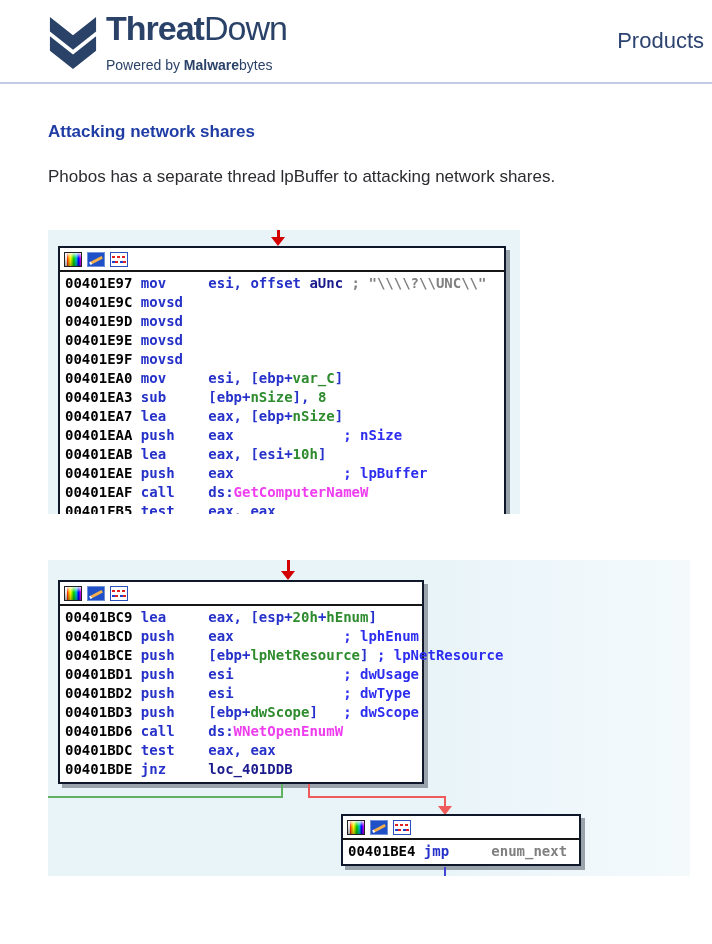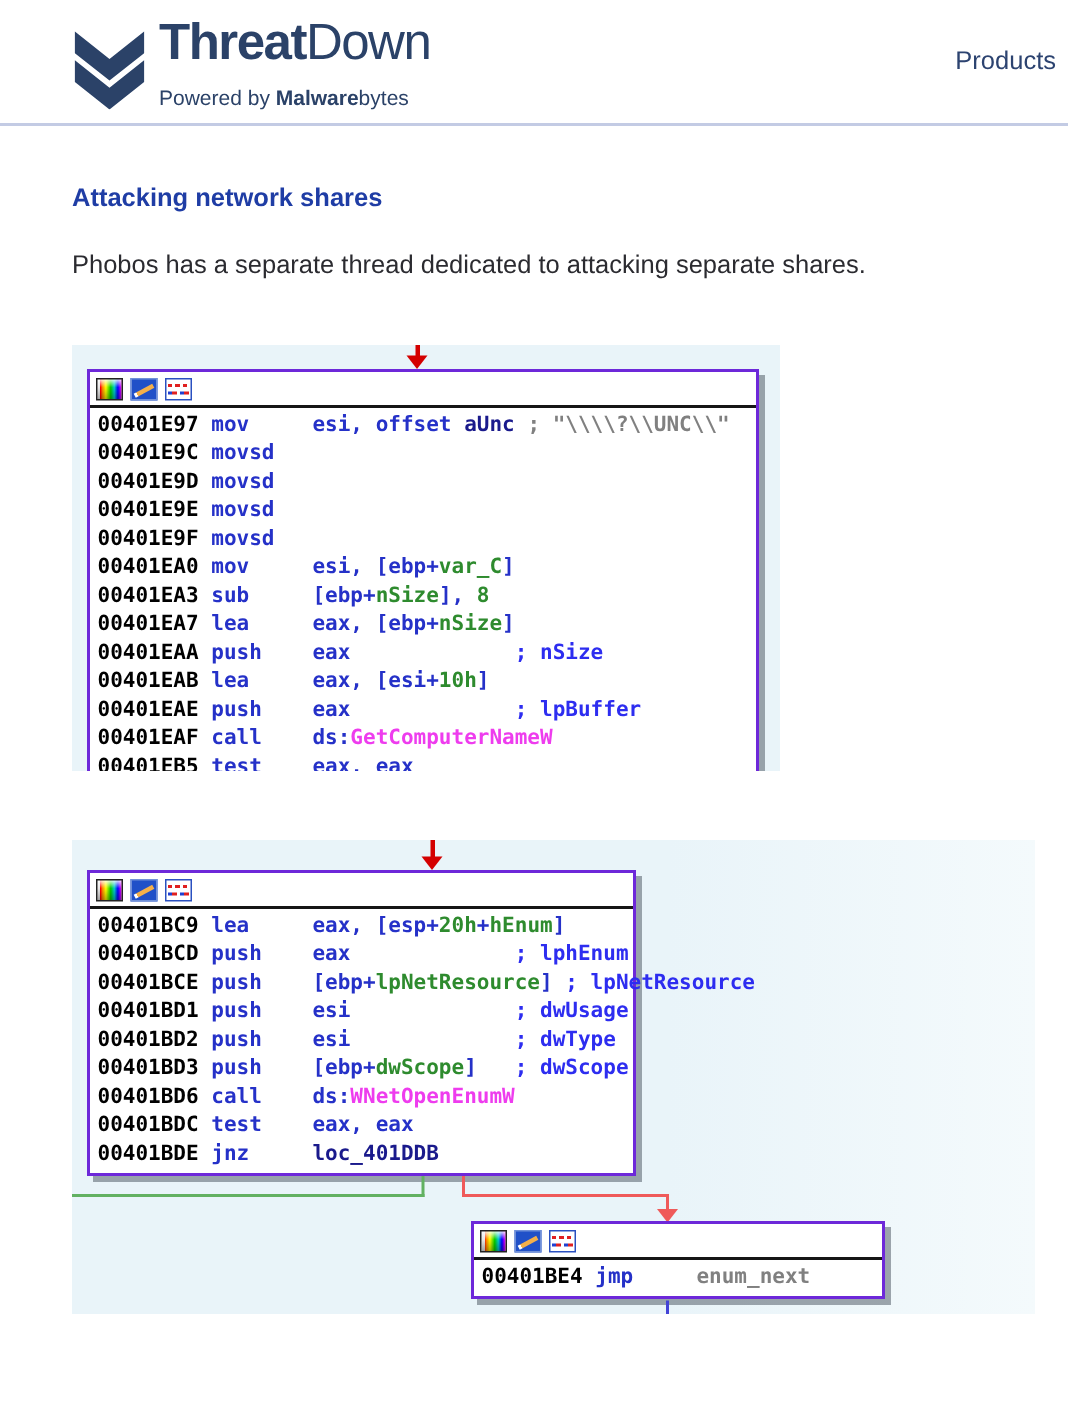--- a/index.html
+++ b/index.html
@@ -8,44 +8,44 @@
     --code-magenta:#ee3cee; --code-gray:#808080; --code-navy:#1a1a8c;
     --comment-blue:#2d2df0; --edge-green:#62b162; --edge-red:#ef5a5a;
     --arrow-red:#d40000; --edge-blue:#4343d6; --header-border:#c3cbe4;
   }
   *{box-sizing:border-box}
   html,body{margin:0;padding:0}
   body{width:712px;height:944px;background:#ffffff;font-family:"Liberation Sans",sans-serif;overflow:hidden}
 
   
   header{height:84px;border-bottom:2px solid var(--header-border);display:flex;align-items:center;justify-content:space-between;padding:0 6px 0 48px;background:#fff}
-  .logo{display:flex;align-items:flex-end;gap:8px;cursor:pointer}
+  .logo{display:flex;align-items:center;gap:8px;cursor:pointer}
   .logo svg{margin-top:2px}
   .brand{font-size:34px;line-height:36px;color:var(--accent-navy);letter-spacing:-1px}
   .brand .b{font-weight:800}
   .brand .l{font-weight:400}
   .tagline{font-size:14px;color:var(--accent-navy);margin-top:11px;letter-spacing:0}
   .tagline .bold{font-weight:800}
-  .nav-link{font-size:17px;color:#2c4370;text-decoration:none;padding:4px 2px}
+  .nav-link{font-size:22px;color:#2c4370;text-decoration:none;padding:4px 2px}
 
   
   main{padding:0 16px 0 48px}
   h2{margin:38px 0 0;font-size:17px;line-height:20px;font-weight:700;color:var(--heading-blue)}
   p{margin:24px 0 0;font-size:17px;line-height:21px;color:var(--body-text)}
   p.loop{margin-top:47px}
 
   
   .fig{position:relative;overflow:hidden;background:var(--figure-bg)}
   .fig1{margin-top:43px;width:472px;height:284px}
   .fig2{margin-top:46px;width:642px;height:316px;background:linear-gradient(90deg,var(--figure-bg) 62%,#f4fafc 100%)}
 
   .stem{position:absolute;width:3px;background:var(--arrow-red)}
   .ahead{position:absolute;width:0;height:0;border-left:7px solid transparent;border-right:7px solid transparent;border-top:9px solid var(--arrow-red)}
 
-  .node{position:absolute;background:#fff;border:2px solid #6d28d9;box-shadow:4px 4px 0 0 rgba(70,80,92,.5)}
+  .node{position:absolute;background:#fff;border:2px solid #0f172a;box-shadow:4px 4px 0 0 rgba(70,80,92,.5)}
   .nodebar{height:24px;border-bottom:2px solid #161616;display:flex;align-items:center;gap:5px;padding:0 4px;background:#fff}
   .code{font-family:"DejaVu Sans Mono","Liberation Mono",monospace;font-size:14px;line-height:19px;font-weight:700;white-space:pre;padding:2px 5px 3px;color:var(--code-blue)}
   .c-a{color:#000}
   .c-k{color:var(--code-blue)}
   .c-g{color:var(--code-green)}
   .c-m{color:var(--code-magenta)}
   .c-y{color:var(--code-gray)}
   .c-b{color:var(--comment-blue)}
   .c-n{color:var(--code-navy)}
 
@@ -80,21 +80,21 @@
       <div class="tagline"><span>Powered by </span><span class="bold">Malware</span><span>bytes</span></div>
     </div>
   </div>
   <nav>
     <a href="#" class="nav-link">Products</a>
   </nav>
 </header>
 
 <main>
   <h2>Attacking network shares</h2>
-  <p>Phobos has a separate thread dedicated to attacking separate shares.</p>
+  <p>Phobos has a separate thread lpBuffer to attacking network shares.</p>
 
   <figure class="fig fig1" style="margin:43px 0 0">
     <div class="stem" style="left:229px;top:0;height:8px"></div>
     <div class="ahead" style="left:223px;top:7px"></div>
     <div class="node" style="left:10px;top:16px;width:448px">
       <div class="nodebar">
         <span class="ico ico-palette"></span>
         <span class="ico ico-edit"></span>
         <span class="ico ico-sync"></span>
       </div>
@@ -116,21 +116,21 @@
       <div class="code"><div><span class="c-a">00401BC9 </span><span class="c-k">lea     eax, [esp+</span><span class="c-g">20h</span><span class="c-k">+</span><span class="c-g">hEnum</span><span class="c-k">]</span></div><div><span class="c-a">00401BCD </span><span class="c-k">push    eax             </span><span class="c-b">; lphEnum</span></div><div><span class="c-a">00401BCE </span><span class="c-k">push    [ebp+</span><span class="c-g">lpNetResource</span><span class="c-k">] </span><span class="c-b">; lpNetResource</span></div><div><span class="c-a">00401BD1 </span><span class="c-k">push    esi             </span><span class="c-b">; dwUsage</span></div><div><span class="c-a">00401BD2 </span><span class="c-k">push    esi             </span><span class="c-b">; dwType</span></div><div><span class="c-a">00401BD3 </span><span class="c-k">push    [ebp+</span><span class="c-g">dwScope</span><span class="c-k">]   </span><span class="c-b">; dwScope</span></div><div><span class="c-a">00401BD6 </span><span class="c-k">call    ds:</span><span class="c-m">WNetOpenEnumW</span></div><div><span class="c-a">00401BDC </span><span class="c-k">test    eax, eax</span></div><div><span class="c-a">00401BDE </span><span class="c-k">jnz     </span><span class="c-n">loc_401DDB</span></div></div>
     </div>
 
     <div class="edge e-green" style="left:233px;top:224px;width:2px;height:14px"></div>
     <div class="edge e-green" style="left:0;top:236px;width:235px;height:2px"></div>
     <div class="edge e-red" style="left:260px;top:224px;width:2px;height:14px"></div>
     <div class="edge e-red" style="left:260px;top:236px;width:138px;height:2px"></div>
     <div class="edge e-red" style="left:396px;top:236px;width:2px;height:11px"></div>
     <div class="ahead" style="left:390px;top:246px;border-top-color:var(--edge-red)"></div>
 
-    <div class="node" style="left:266px;top:254px;width:276px">
+    <div class="node" style="left:293px;top:254px;width:240px">
       <div class="nodebar">
         <span class="ico ico-palette"></span>
         <span class="ico ico-edit"></span>
         <span class="ico ico-sync"></span>
       </div>
       <div class="code"><div><span class="c-a">00401BE4 </span><span class="c-k">jmp     </span><span class="c-y">enum_next</span></div></div>
     </div>
     <div class="edge e-blue" style="left:396px;top:307px;width:2px;height:9px"></div>
   </figure>
 </main>

